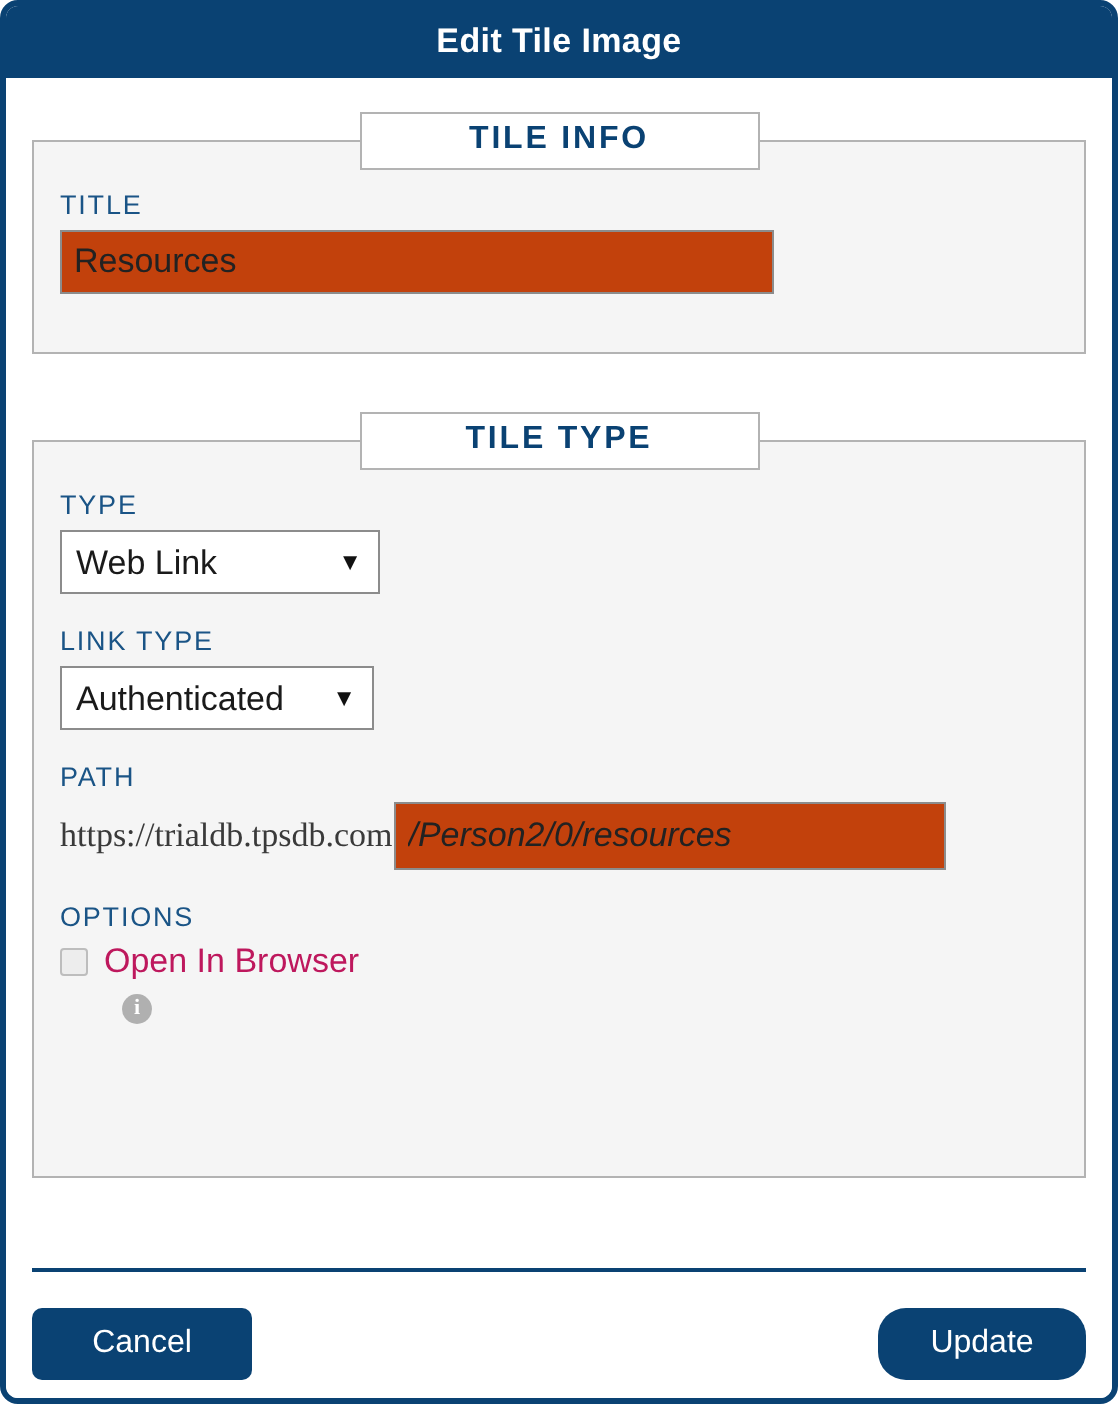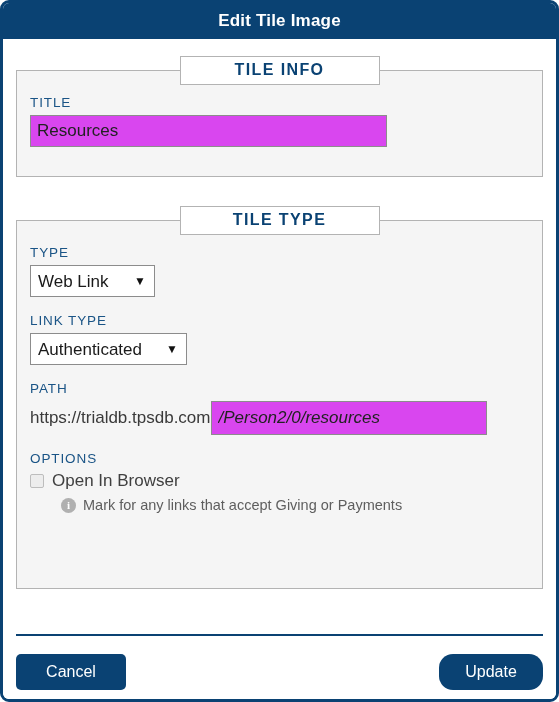--- a/index.html
+++ b/index.html
@@ -96,21 +96,21 @@
     font-weight: normal;
     letter-spacing: 0.9px;
     margin: 0 0 5px 0;
   }
 
   
   input.text-input {
     font-family: "Liberation Sans", sans-serif;
     font-size: 17px;
     color: #222222;
-    background: #d946ef;
+    background: #c2410c;
     border: 1px solid #8c8c8c;
     border-radius: 0;
     padding: 4px 6px;
     box-sizing: border-box;
     outline: none;
   }
   #title-input {
     width: 357px;
     height: 32px;
   }
@@ -129,21 +129,21 @@
     border-radius: 0;
     padding: 4px 30px 4px 7px;
     height: 32px;
     box-sizing: border-box;
     appearance: none;
     -webkit-appearance: none;
     -moz-appearance: none;
     outline: none;
     cursor: pointer;
   }
-  #type-select { width: 125px; }
+  #type-select { width: 160px; }
   #link-type-select { width: 157px; }
   .select-arrow {
     position: absolute;
     right: 9px;
     top: 50%;
     transform: translateY(-50%);
     font-size: 12px;
     color: #111111;
     pointer-events: none;
     line-height: 1;
@@ -155,20 +155,21 @@
   
   .path-row {
     display: flex;
     align-items: center;
   }
   .path-prefix {
     font-size: 17px;
     color: #3a3a3a;
     white-space: nowrap;
     line-height: 34px;
+    font-family: Liberation Serif, serif;
   }
   #path-input {
     width: 276px;
     height: 34px;
     margin-left: 1px;
     font-style: italic;
   }
 
   
   .option-row {
@@ -182,21 +183,21 @@
     box-sizing: border-box;
     border: 1px solid #bdbdbd;
     border-radius: 2px;
     background: #ededed;
     margin-right: 8px;
     flex: 0 0 auto;
     cursor: pointer;
   }
   .option-label {
     font-size: 17px;
-    color: #404040;
+    color: #be185d;
     cursor: pointer;
   }
   .hint-row {
     display: flex;
     align-items: center;
     margin-top: 6px;
     margin-left: 31px;
   }
   .info-icon {
     width: 15px;
@@ -313,21 +314,20 @@
         </div>
 
         <div class="field-group last">
           <span class="field-label">OPTIONS</span>
           <div class="option-row">
             <span class="checkbox-box"></span>
             <span class="option-label">Open In Browser</span>
           </div>
           <div class="hint-row">
             <span class="info-icon">i</span>
-            <span class="hint-text">Mark for any links that accept Giving or Payments</span>
           </div>
         </div>
 
       </div>
     </fieldset>
 
   </div>
 
   <div class="footer">
     <div class="footer-divider"></div>

